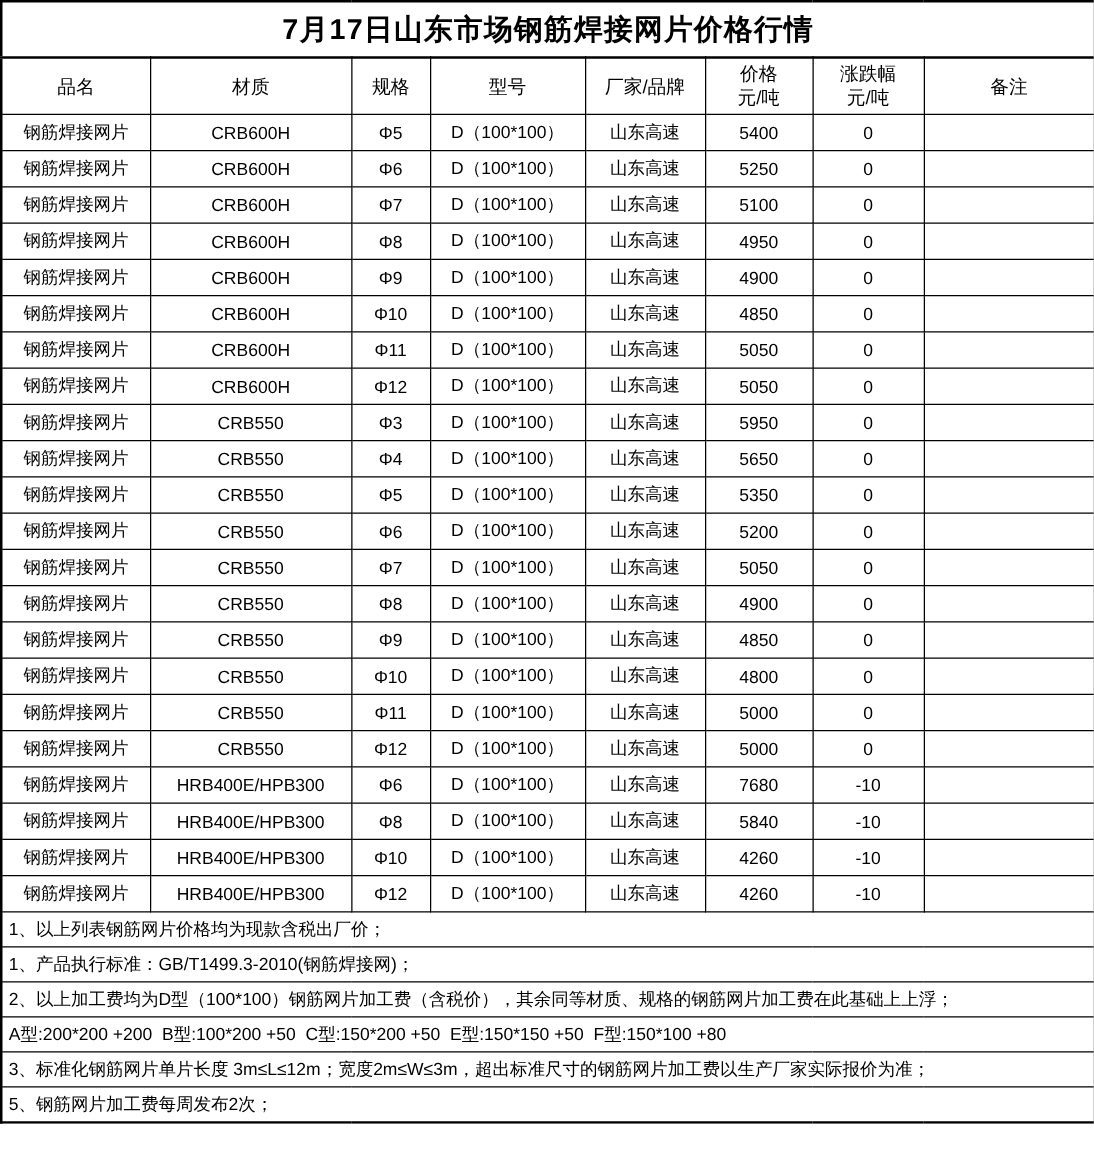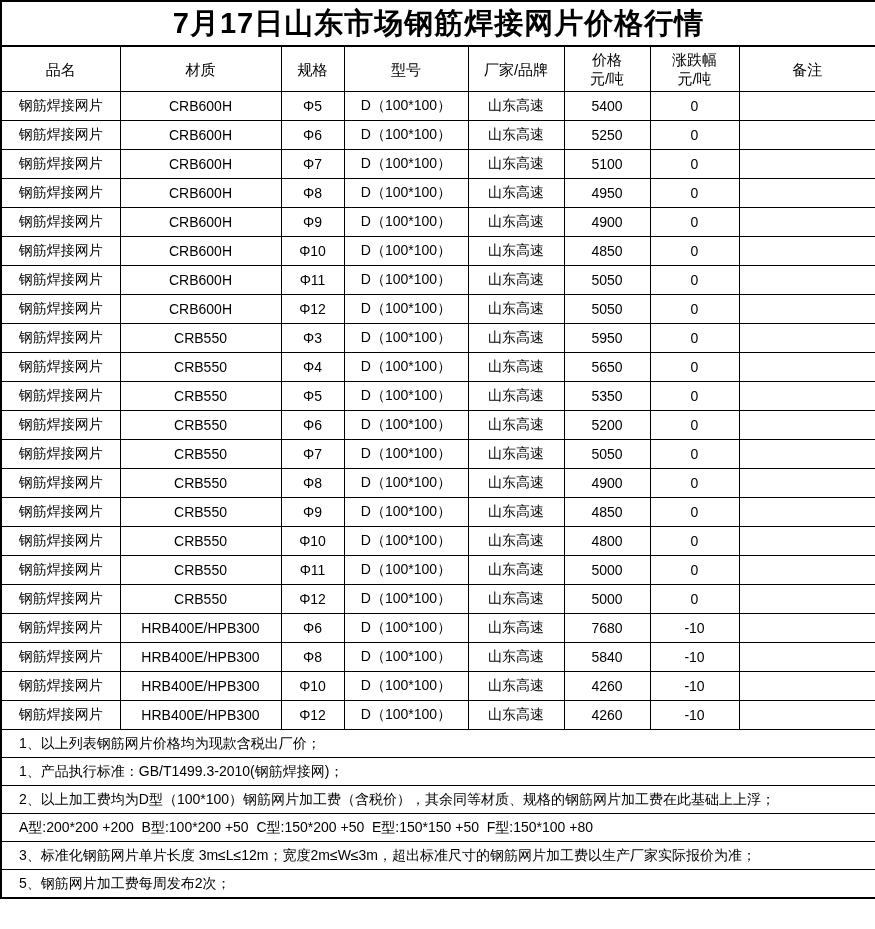--- a/index.html
+++ b/index.html
@@ -24,21 +24,21 @@
     overflow: hidden;
     white-space: nowrap;
     padding: 0;
     color: #000000;
   }
   tr.title-row td {
     height: 43px;
     border-bottom: 2px solid #000000;
     text-align: center;
     vertical-align: middle;
-    font-size: 29px;
+    font-size: 23px;
     font-weight: bold;
     letter-spacing: 1px;
   }
   tr.header-row th {
     height: 44px;
     text-align: center;
     vertical-align: middle;
     font-weight: normal;
     font-size: 15px;
     line-height: 19px;
@@ -47,21 +47,21 @@
     height: 28px;
     text-align: center;
     vertical-align: middle;
     font-size: 14px;
   }
   tbody.notes-body td {
     height: 27px;
     text-align: left;
     vertical-align: middle;
     font-size: 14px;
-    padding-left: 17px;
+    padding-left: 5px;
     white-space: pre;
   }
 </style>
 </head>
 <body>
 
 <table class="price-table">
   <colgroup>
     <col style="width:119px">
     <col style="width:161px">

